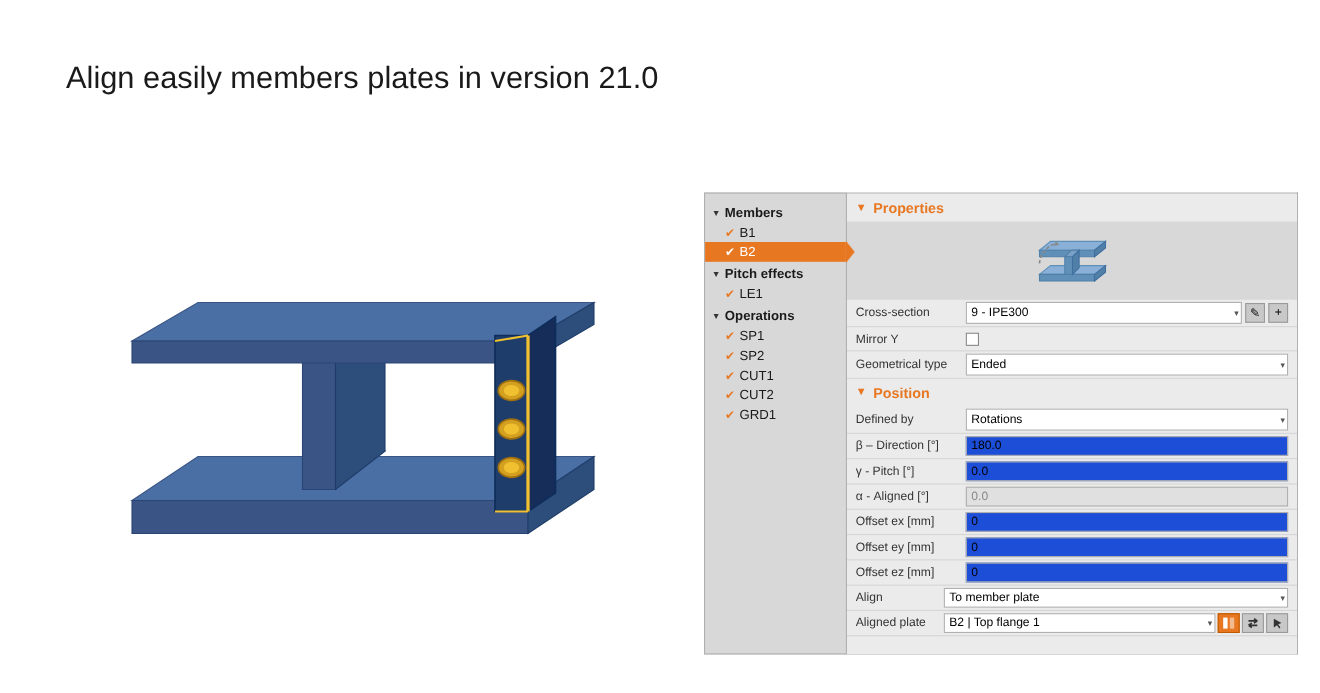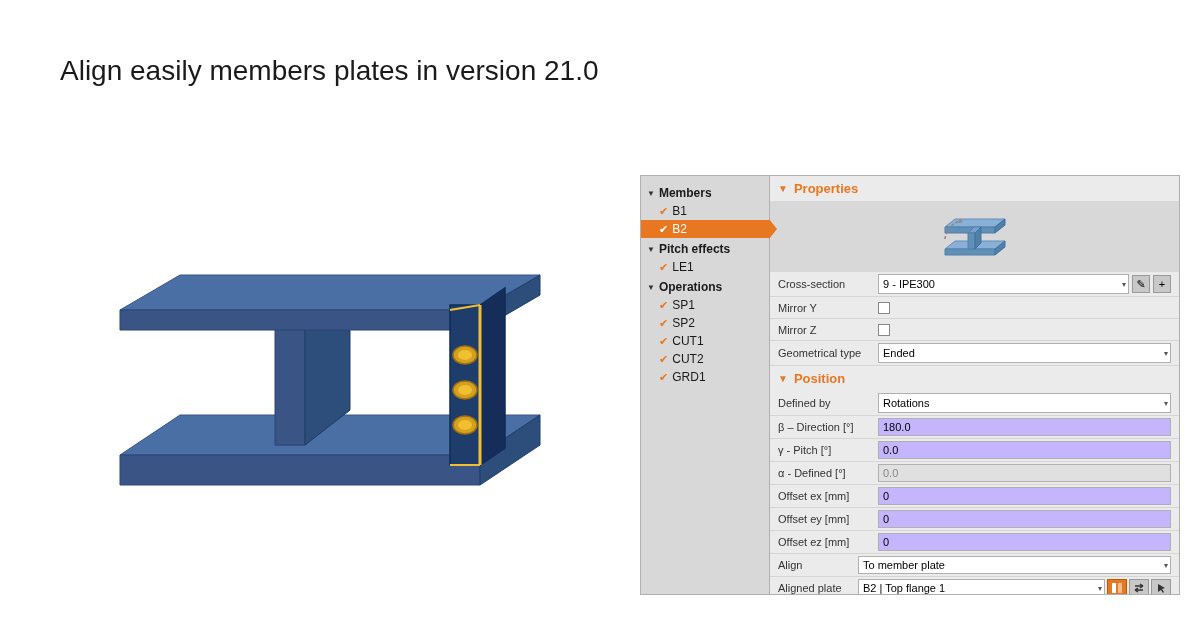--- a/index.html
+++ b/index.html
@@ -173,21 +173,21 @@
     .prop-value {
       flex: 1;
       display: flex;
       align-items: center;
       gap: 3px;
     }
 
     .prop-input {
       flex: 1;
       border: 1px solid #b0b0b0;
-      background: #c4b5fd;
+      background: #1d4ed8;
       padding: 1px 4px;
       font-size: 11px;
       height: 18px;
     }
 
     .prop-input.disabled {
       background: #e0e0e0;
       color: #888;
     }
 
@@ -431,26 +431,20 @@
       </div>
     </div>
 
     <div class="prop-row">
       <span class="prop-label">Mirror Y</span>
       <div class="prop-value">
         <div class="prop-checkbox"></div>
       </div>
     </div>
 
-    <div class="prop-row">
-      <span class="prop-label">Mirror Z</span>
-      <div class="prop-value">
-        <div class="prop-checkbox"></div>
-      </div>
-    </div>
 
     <div class="prop-row">
       <span class="prop-label">Geometrical type</span>
       <div class="prop-value">
         <div class="prop-select-wrap">
           <select class="prop-select">
             <option>Ended</option>
           </select>
           <span class="prop-select-arrow">▾</span>
         </div>
@@ -482,21 +476,21 @@
     </div>
 
     <div class="prop-row">
       <span class="prop-label">γ - Pitch [°]</span>
       <div class="prop-value">
         <input class="prop-input" type="text" value="0.0" style="">
       </div>
     </div>
 
     <div class="prop-row">
-      <span class="prop-label">α - Defined [°]</span>
+      <span class="prop-label">α - Aligned [°]</span>
       <div class="prop-value">
         <input class="prop-input disabled" type="text" value="0.0" disabled="" style="">
       </div>
     </div>
 
     <div class="prop-row">
       <span class="prop-label">Offset ex [mm]</span>
       <div class="prop-value">
         <input class="prop-input" type="text" value="0" style="">
       </div>

